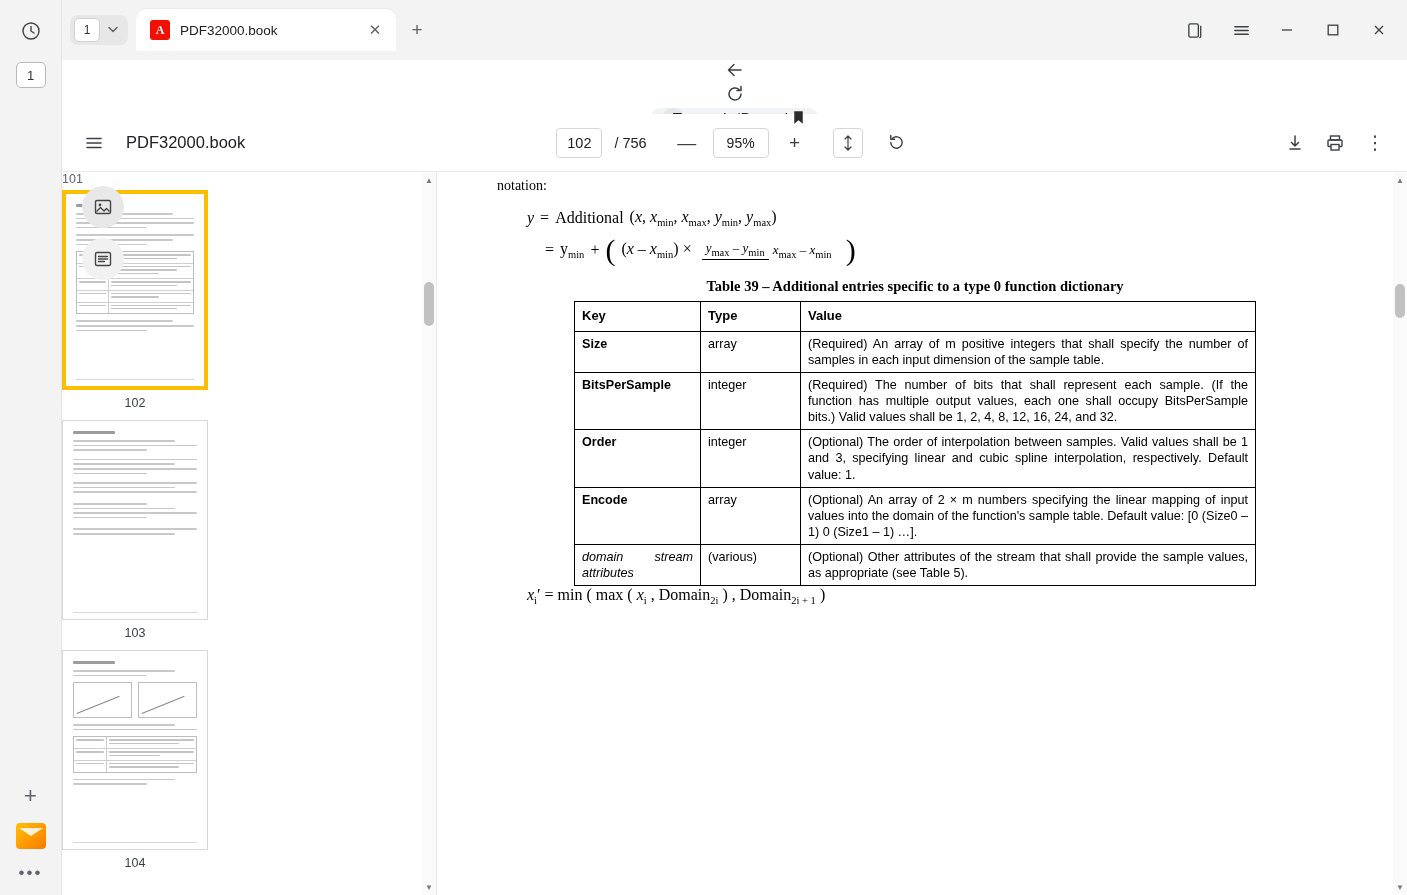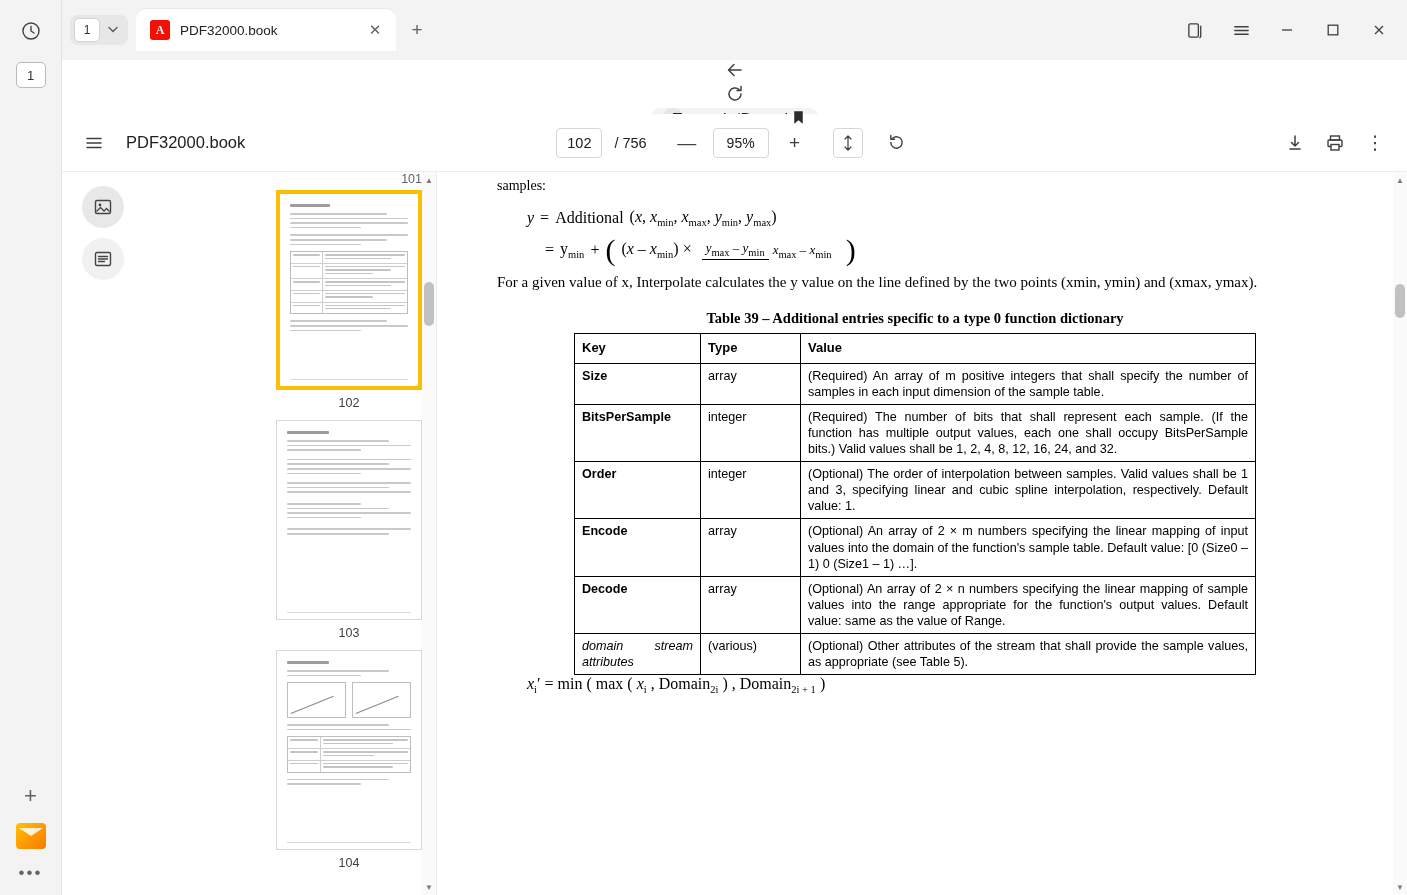--- a/index.html
+++ b/index.html
@@ -156,21 +156,21 @@
     width:375px; background:#fff; position:relative;
     border-right:1px solid #ececec; overflow:hidden;
   }
   .thumb-tools { position:absolute; left:20px; top:14px; display:flex; flex-direction:column; gap:10px; z-index:3;}
   .thumb-tool {
     width:42px;height:42px;border-radius:50%;background:#f1f1f1;
     display:flex;align-items:center;justify-content:center;color:#444;cursor:pointer;
   }
   .thumb-tool.active{background:#e8e8e8;}
   .thumbs-scroll { position:absolute; left:0; top:0; right:14px; bottom:0; overflow:hidden; }
-  .thumb-list { padding-top:0; display:flex; flex-direction:column; align-items:flex-end; }
+  .thumb-list { padding-top:0; display:flex; flex-direction:column; align-items:flex-start; }
   .thumb-top-label { font-size:12.5px; color:#5f6368; margin:0 0 4px 0; }
   .thumb-item { display:flex; flex-direction:column; align-items:center; margin-bottom:10px; }
   .thumb-page {
     width:146px; height:200px; background:#fff; border:1px solid #d8d8d8;
     position:relative; overflow:hidden;
   }
   .thumb-page.current { border:4px solid #fcbe00; }
   .thumb-label { font-size:12.5px; color:#3c4043; margin-top:6px; }
   .tp-lines { position:absolute; left:10px; right:10px; top:10px; }
   .tp-lines i { display:block; height:1.6px; background:#c9c9c9; margin-bottom:3px; border-radius:1px; }
@@ -572,21 +572,21 @@
         <div class="sb-arrow">▲</div>
         <div class="sb-thumb" style="top:110px; height:44px;"></div>
         <div class="sb-arrow" style="position:absolute;bottom:0;">▼</div>
       </div>
     </div>
 
     <div class="doc-pane">
       <div class="doc-scroll-outer hidden-ov">
         <div class="page-doc">
 
-          <div class="cut-line">samples:</div>
+          <div class="cut-line">notation:</div>
 
           <div class="eq-block">
             <div class="eq-row">
               <span class="it">y</span>
               <span>=</span>
               <span>Additional</span>
               <span>(<span class="it">x</span>, <span class="it">x</span><span class="sub">min</span>, <span class="it">x</span><span class="sub">max</span>, <span class="it">y</span><span class="sub">min</span>, <span class="it">y</span><span class="sub">max</span>)</span>
             </div>
             <div class="eq-row" style="margin-left:18px">
               <span>=</span>
@@ -595,21 +595,20 @@
               <span class="paren-big">(</span>
               <span>(<span class="it">x</span> – <span class="it">x</span><span class="sub">min</span>) ×</span>
               <span class="frac">
                 <span class="num"><span class="it">y</span><span class="sub">max</span> – <span class="it">y</span><span class="sub">min</span></span>
                 <span class="den"><span class="it">x</span><span class="sub">max</span> – <span class="it">x</span><span class="sub">min</span></span>
               </span>
               <span class="paren-big">)</span>
             </div>
           </div>
 
-          <div class="para">For a given value of x, Interpolate calculates the y value on the line defined by the two points (xmin, ymin) and (xmax, ymax).</div>
 
           <div class="tbl-caption">Table 39 –  Additional entries specific to a type 0 function dictionary</div>
 
           <table class="pdftable">
             <thead>
               <tr>
                 <th>Key</th>
                 <th>Type</th>
                 <th>Value</th>
               </tr>
@@ -629,25 +628,20 @@
                 <td class="key">Order</td>
                 <td class="type">integer</td>
                 <td>(Optional) The order of interpolation between samples. Valid values shall be 1 and 3, specifying linear and cubic spline interpolation, respectively. Default value: 1.</td>
               </tr>
               <tr>
                 <td class="key">Encode</td>
                 <td class="type">array</td>
                 <td>(Optional) An array of 2 × m numbers specifying the linear mapping of input values into the domain of the function's sample table. Default value: [0  (Size0 – 1)  0  (Size1 – 1)  …].</td>
               </tr>
               <tr>
-                <td class="key">Decode</td>
-                <td class="type">array</td>
-                <td>(Optional) An array of 2 × n numbers specifying the linear mapping of sample values into the range appropriate for the function's output values. Default value: same as the value of Range.</td>
-              </tr>
-              <tr>
                 <td class="key ital">domain stream attributes</td>
                 <td class="type">(various)</td>
                 <td>(Optional) Other attributes of the stream that shall provide the sample values, as appropriate (see Table 5).</td>
               </tr>
             </tbody>
           </table>
 
 
           <div class="eq-last">
             <span class="it">x</span><span class="sub">i</span>′  =  min ( max ( <span class="it">x</span><span class="sub">i</span> , Domain<span class="sub">2i</span> ) , Domain<span class="sub">2i + 1</span> )

